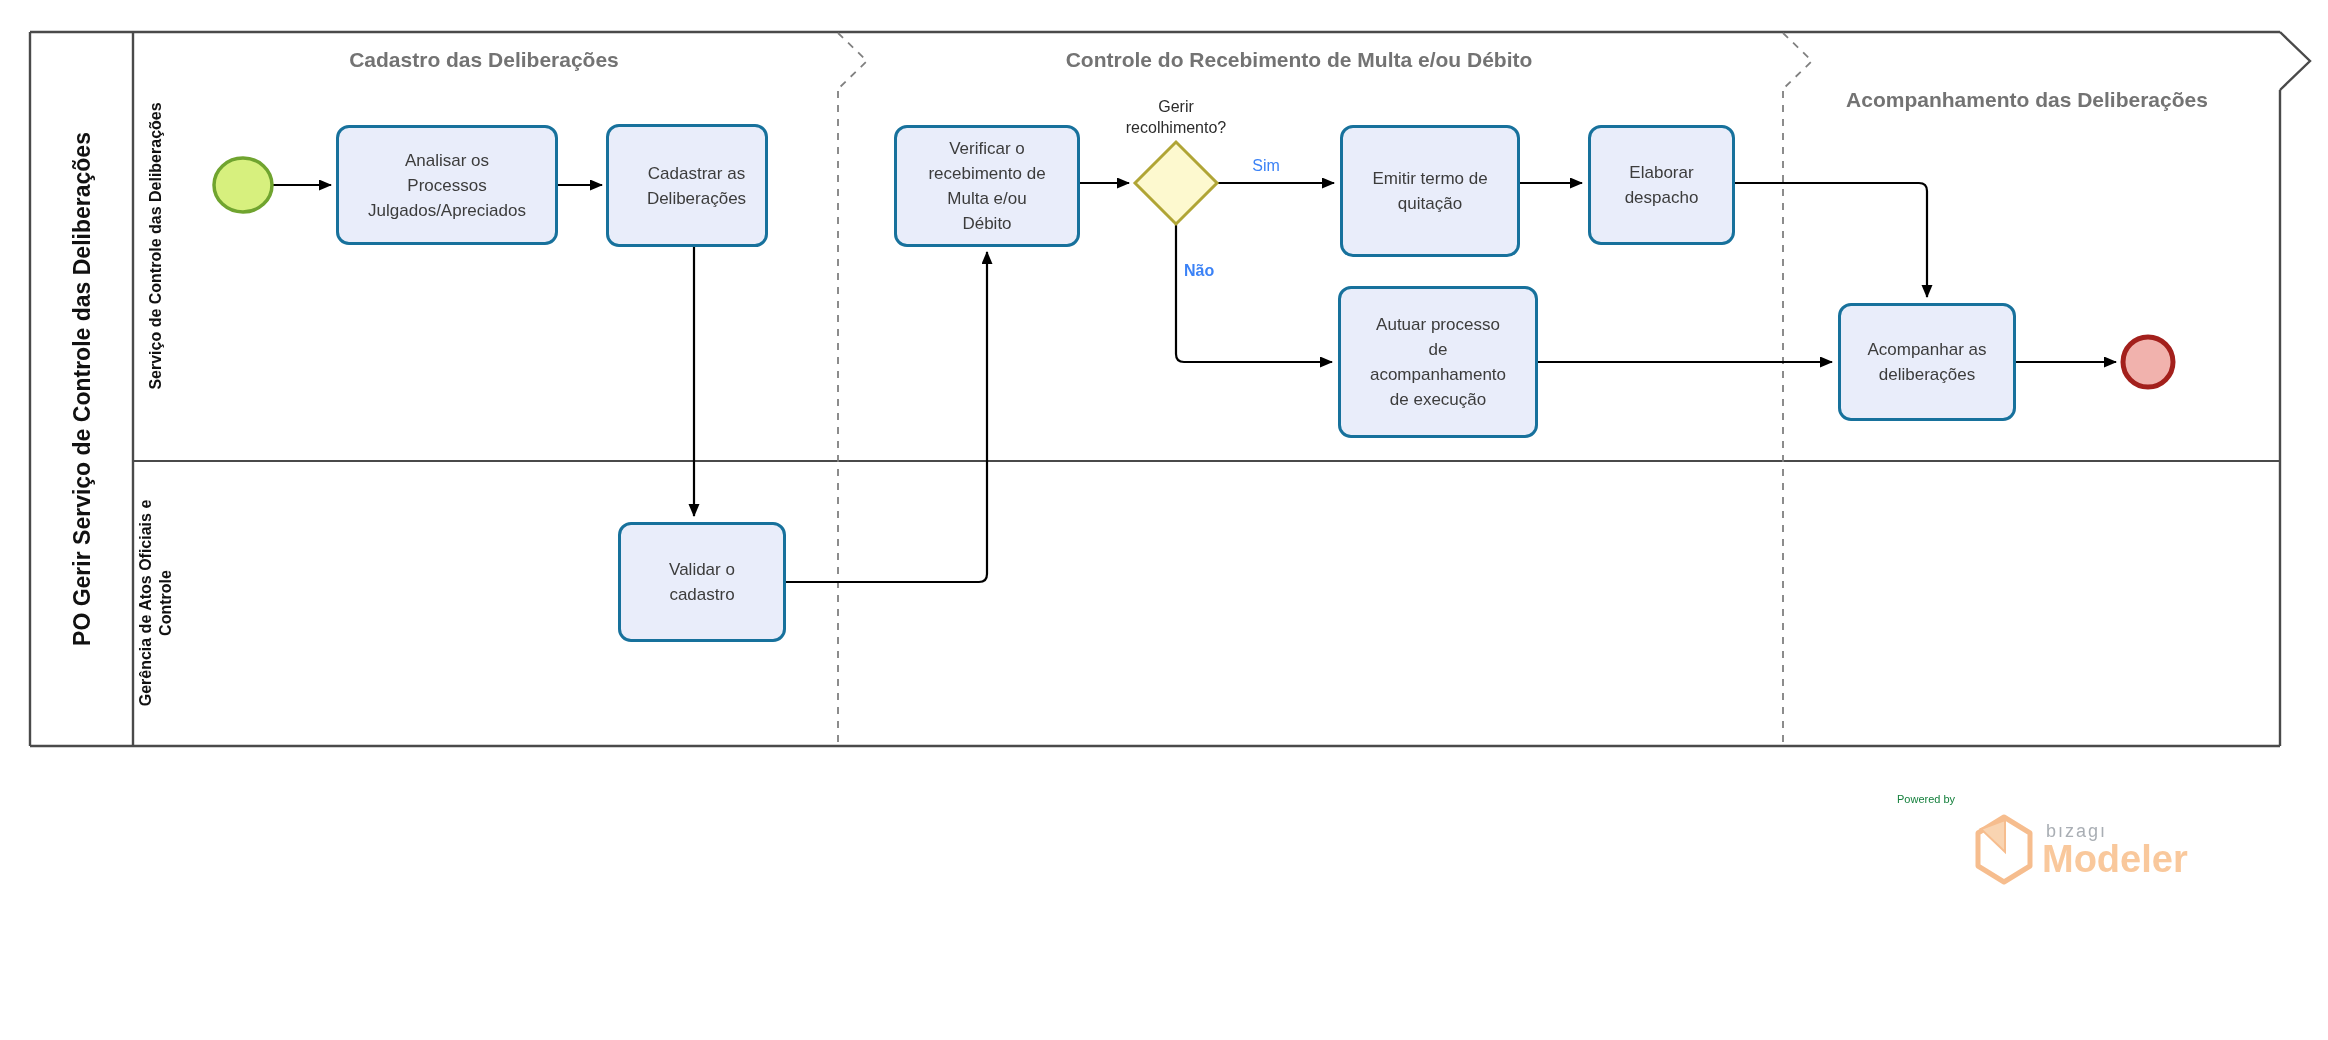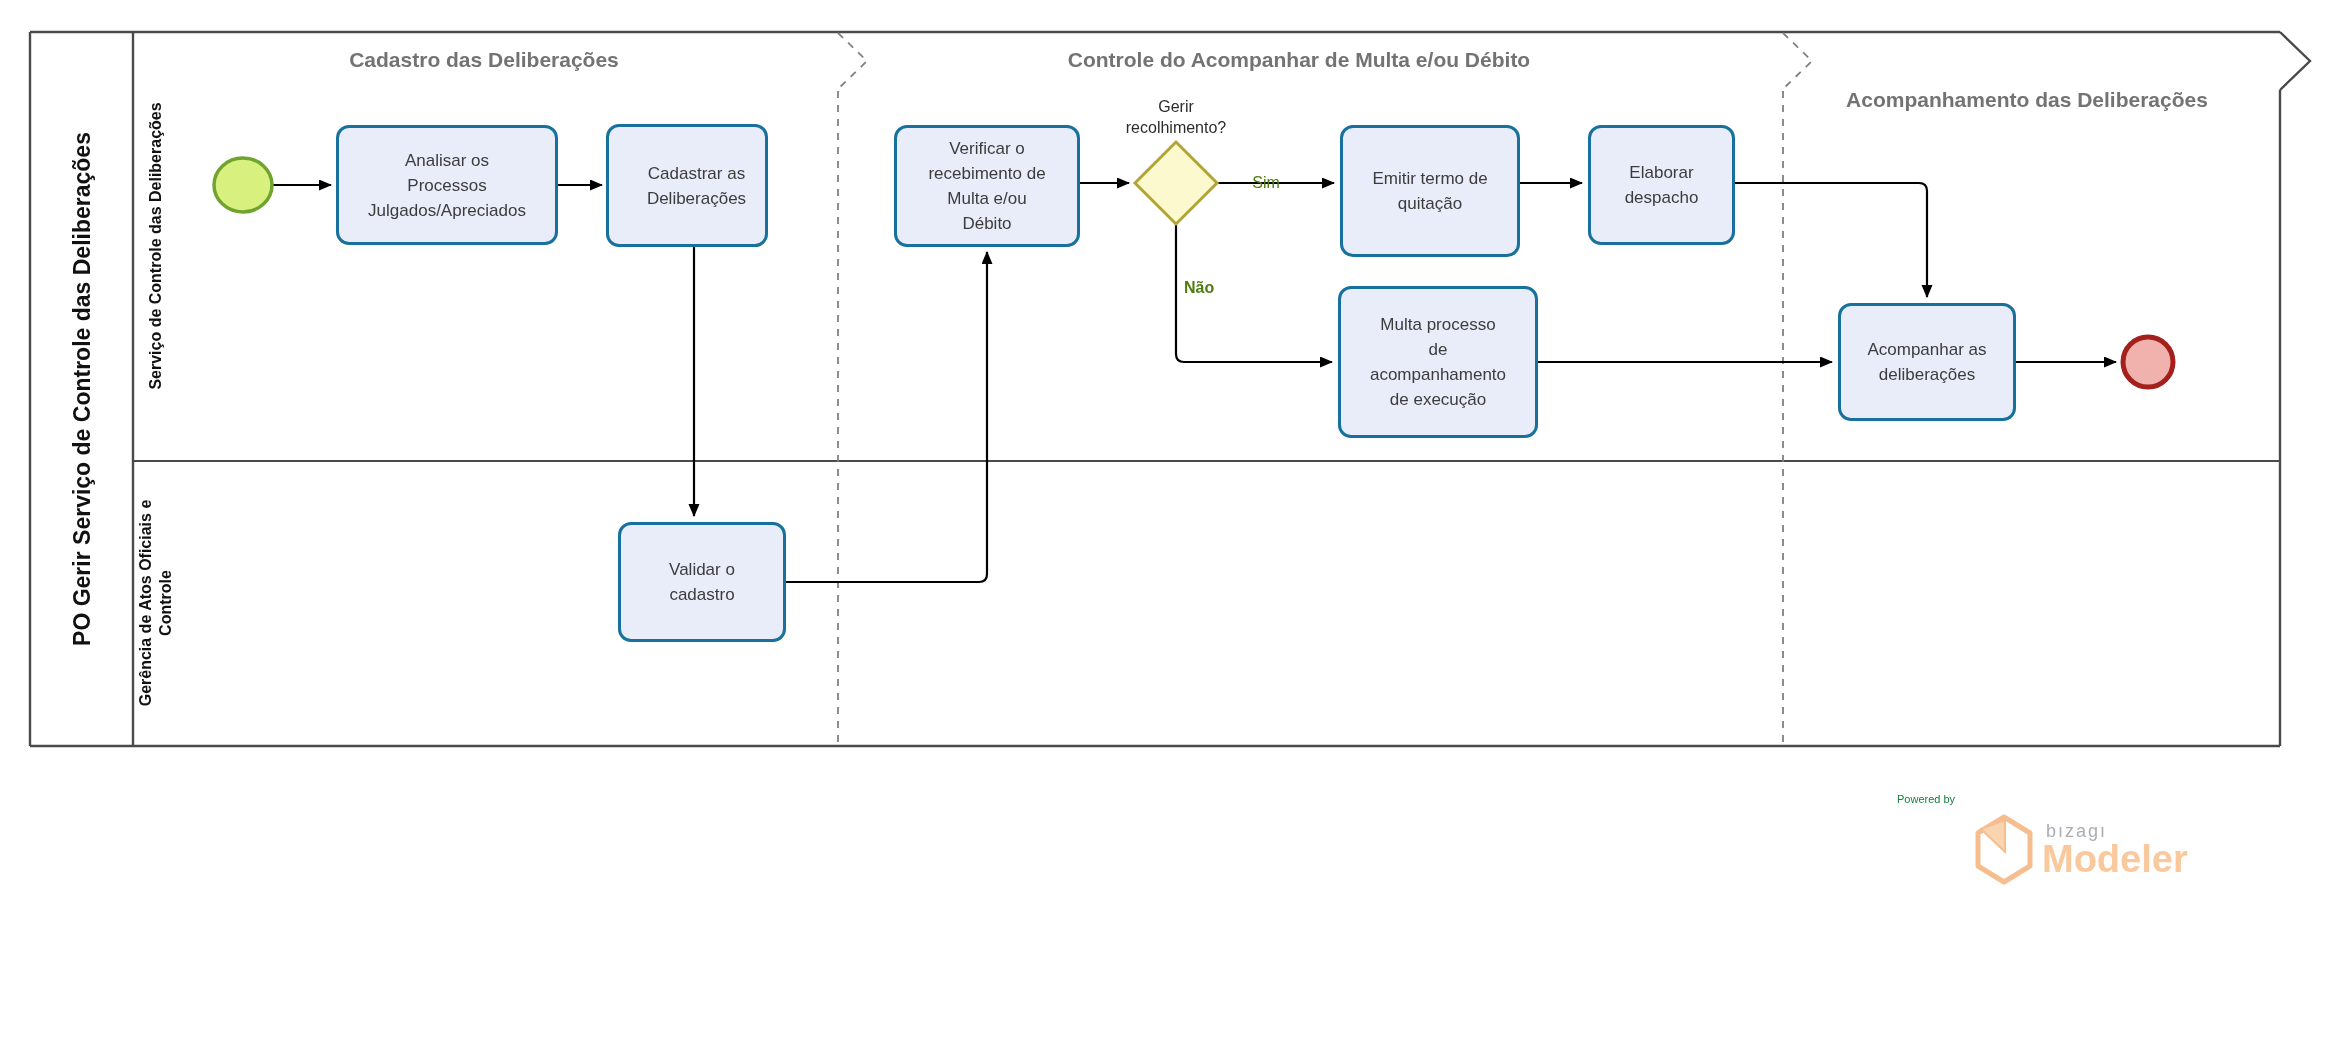--- a/index.html
+++ b/index.html
@@ -8,21 +8,21 @@
   #diagram-svg{position:absolute;left:0;top:0;width:2328px;height:1040px;}
   .task{position:absolute;background:#e9edfa;border:3px solid #17719c;border-radius:13px;
         display:flex;align-items:center;justify-content:center;text-align:center;
         color:#3c3c3c;font-size:17px;line-height:25px;white-space:pre-line;box-sizing:border-box;}
   .phase-header{position:absolute;top:48px;font-size:21px;font-weight:bold;color:#737373;
         text-align:center;white-space:nowrap;}
   .vlabel{position:absolute;display:flex;align-items:center;justify-content:center;
         text-align:center;transform:rotate(-90deg);white-space:pre-line;}
   .pool-title{font-size:23px;font-weight:bold;color:#111;}
   .lane-name{font-size:16px;font-weight:bold;color:#111;line-height:20px;}
-  .flow-label{position:absolute;font-size:16px;color:#4d7c0f;margin-top:17px;}
+  .flow-label{position:absolute;font-size:16px;color:#3b82f6;}
   .gw-label{position:absolute;font-size:16px;line-height:21px;color:#2c2c2c;text-align:center;white-space:pre-line;}
   .wm-powered{position:absolute;left:1897px;top:793px;font-size:11px;color:#15803d;}
   .wm-bizagi{position:absolute;left:2046px;top:821px;font-size:18px;color:#a9aeb4;letter-spacing:2px;}
   .wm-modeler{position:absolute;left:2042px;top:838px;font-size:38px;color:#f9c392;font-weight:bold;opacity:.9;}
 </style>
 </head>
 <body>
 
 <div id="stage">
 
@@ -78,39 +78,39 @@
   </svg>
 
   <div class="vlabel pool-title" style="left:-275px;top:338px;width:714px;height:102px;">PO Gerir Serviço de Controle das Deliberações</div>
 
   <div class="vlabel lane-name" style="left:-59px;top:224px;width:430px;height:44px;">Serviço de Controle das Deliberações</div>
 
   <div class="vlabel lane-name" style="left:14px;top:581px;width:284px;height:44px;">Gerência de Atos Oficiais e
 Controle</div>
 
   <div class="phase-header" style="left:284px;width:400px;">Cadastro das Deliberações</div>
-  <div class="phase-header" style="left:1049px;width:500px;">Controle do Acompanhar de Multa e/ou Débito</div>
+  <div class="phase-header" style="left:1049px;width:500px;">Controle do Recebimento de Multa e/ou Débito</div>
   <div class="phase-header" style="left:1827px;width:400px;margin-top:40px;">Acompanhamento das Deliberações</div>
 
   <div class="task" style="left:336px;top:125px;width:222px;height:120px;">Analisar os
 Processos
 Julgados/Apreciados</div>
   <div class="task" style="left:606px;top:124px;width:162px;height:123px;padding-left:19px;">Cadastrar as
 Deliberações</div>
   <div class="task" style="left:618px;top:522px;width:168px;height:120px;">Validar o
 cadastro</div>
   <div class="task" style="left:894px;top:125px;width:186px;height:122px;">Verificar o
 recebimento de
 Multa e/ou
 Débito</div>
   <div class="task" style="left:1340px;top:125px;width:180px;height:132px;">Emitir termo de
 quitação</div>
   <div class="task" style="left:1588px;top:125px;width:147px;height:120px;">Elaborar
 despacho</div>
-  <div class="task" style="left:1338px;top:286px;width:200px;height:152px;">Multa  processo
+  <div class="task" style="left:1338px;top:286px;width:200px;height:152px;">Autuar  processo
 de
 acompanhamento
 de execução</div>
   <div class="task" style="left:1838px;top:303px;width:178px;height:118px;">Acompanhar as
 deliberações</div>
 
   <div class="gw-label" style="left:1096px;top:96px;width:160px;">Gerir
 recolhimento?</div>
   <div class="flow-label" style="left:1236px;top:157px;width:60px;text-align:center;">Sim</div>
   <div class="flow-label" style="left:1184px;top:262px;width:70px;font-weight:bold;">Não</div>

